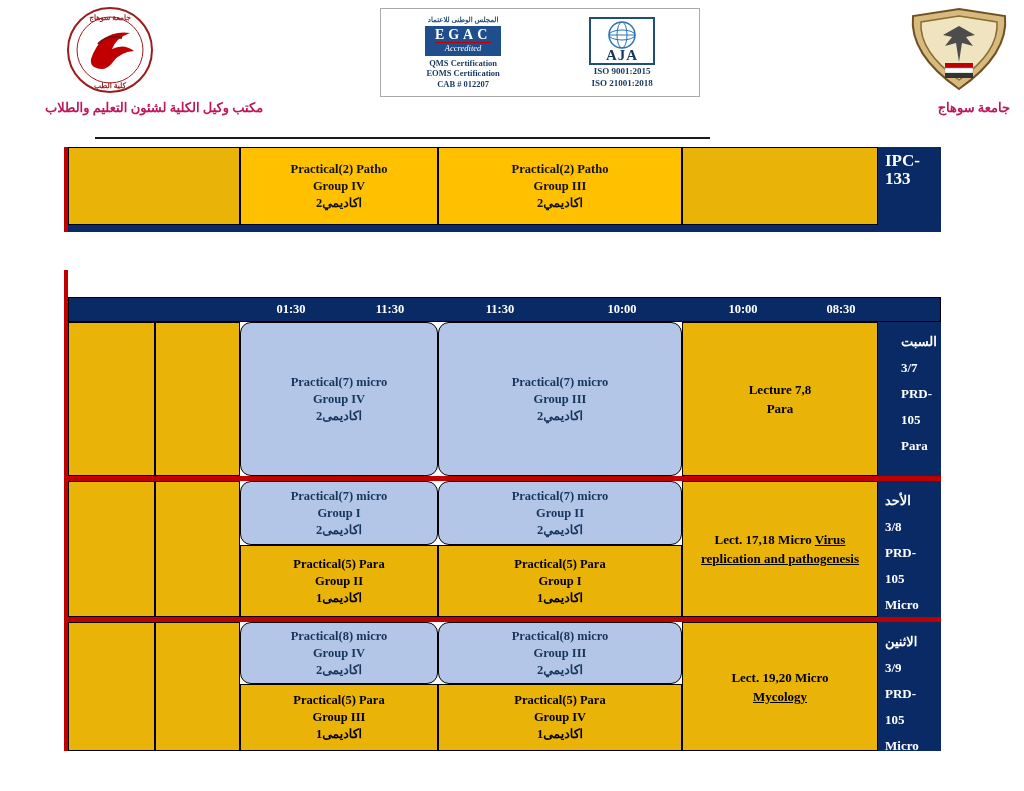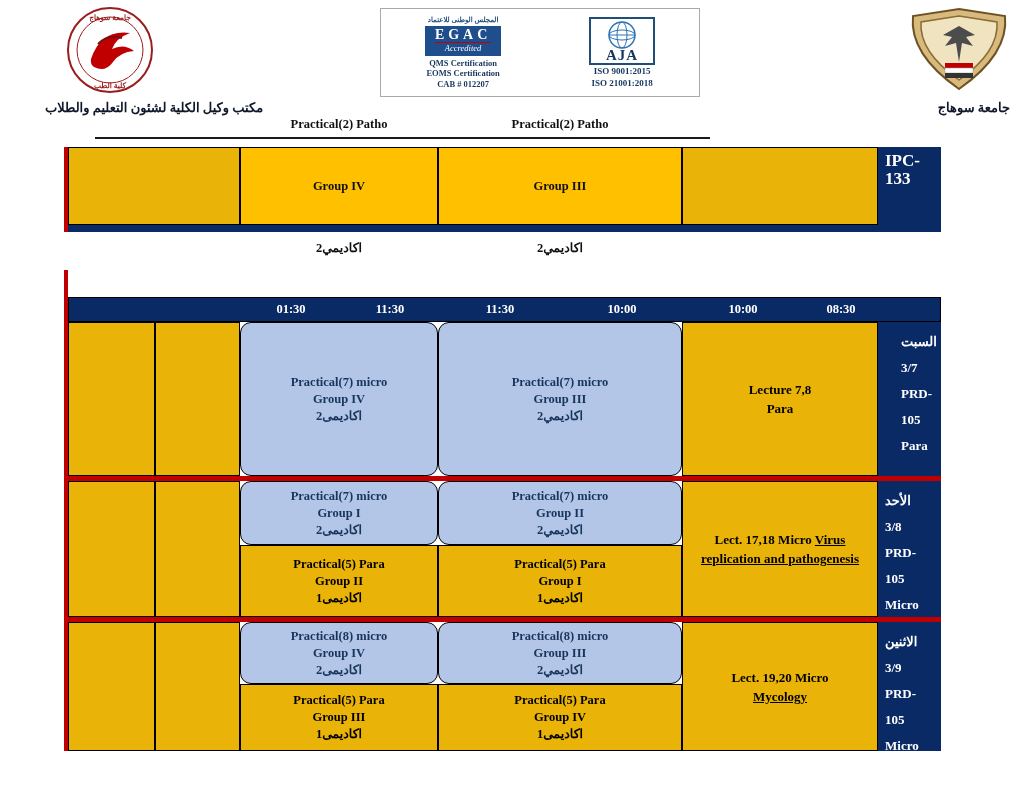--- a/index.html
+++ b/index.html
@@ -4,39 +4,39 @@
 <style>
   * { margin:0; padding:0; box-sizing:border-box; }
   html,body { background:#fff; }
   body { width:1024px; height:791px; position:relative; font-family:"Liberation Serif", serif; overflow:hidden; }
   .abs { position:absolute; }
   .cell { position:absolute; border:1px solid #000; background:#eab308; color:#000;
           display:flex; flex-direction:column; justify-content:center; align-items:center;
           text-align:center; font-weight:bold; }
   .cell .ln { line-height:17px; font-size:12.5px; }
   .blue   { background:var(--light-blue,#b4c6e7); color:var(--cell-text,#17365d);border-radius:11px; }
-  .orange { background:var(--orange,#ffc000); color:#111;gap:45px; }
+  .orange { background:var(--orange,#ffc000); color:#111; }
   .navy   { background:var(--navy,#0a2a66); color:#fff; border:1px solid var(--navy,#0a2a66); }
   .day-label { justify-content:flex-start; align-items:flex-start; text-align:left;
                padding:6px 2px 0 6px; overflow:hidden; }
   .day-label .ln { line-height:26px; font-size:13px; }
   .room-cell { justify-content:flex-start; align-items:flex-start; text-align:left; padding:4px 2px 0 6px; }
   .room-cell .ln { line-height:18px; font-size:17px; }
   .red-edge { position:absolute; background:var(--red,#c00000); }
   .sep { position:absolute; left:0; width:877px; height:5px; background:var(--red,#c00000); }
   .banner { background:var(--yellow,#ffff00); border:1px solid #000; display:flex;
             justify-content:center; align-items:center; font-weight:bold;
             color:var(--cell-text,#17365d); font-size:13.5px; }
   .banner sup { font-size:8px; }
   .header-row { background:var(--navy,#0a2a66); border:1px solid #000; }
   .time { position:absolute; top:0; height:23px; display:flex; align-items:center; justify-content:center;
           color:#fff; font-weight:bold; font-size:12.5px; }
   .lect { font-size:13px; line-height:19px; padding:0 7px; font-weight:bold; }
   .u { text-decoration:underline; }
-  .ar-title { font-weight:bold; font-size:13px; color:#0f172a; }
+  .ar-title { font-weight:bold; font-size:13px; color:#be185d; }
   .hr-line { background:#1a1a1a; height:2px; }
   
   .accred { border:1px solid #aaa; background:#fff; display:flex; justify-content:space-around; align-items:center; }
   .egac { display:flex; flex-direction:column; align-items:center; }
   .egac-ar { font-size:7px; color:#1f4e79; font-weight:bold; line-height:9px; }
   .egac-badge { background:#1e4e8c; color:#fff; padding:1px 10px 2px; margin:1px 0 2px; text-align:center; }
   .egac-word { font-size:14px; font-weight:bold; letter-spacing:4px; line-height:15px; }
   .egac-acc { font-size:8.5px; font-style:italic; border-top:1.5px solid #c00000; line-height:11px; }
   .egac-line { font-size:8.5px; font-weight:bold; color:#17365d; line-height:10.5px; }
   .aja { display:flex; flex-direction:column; align-items:center; }

